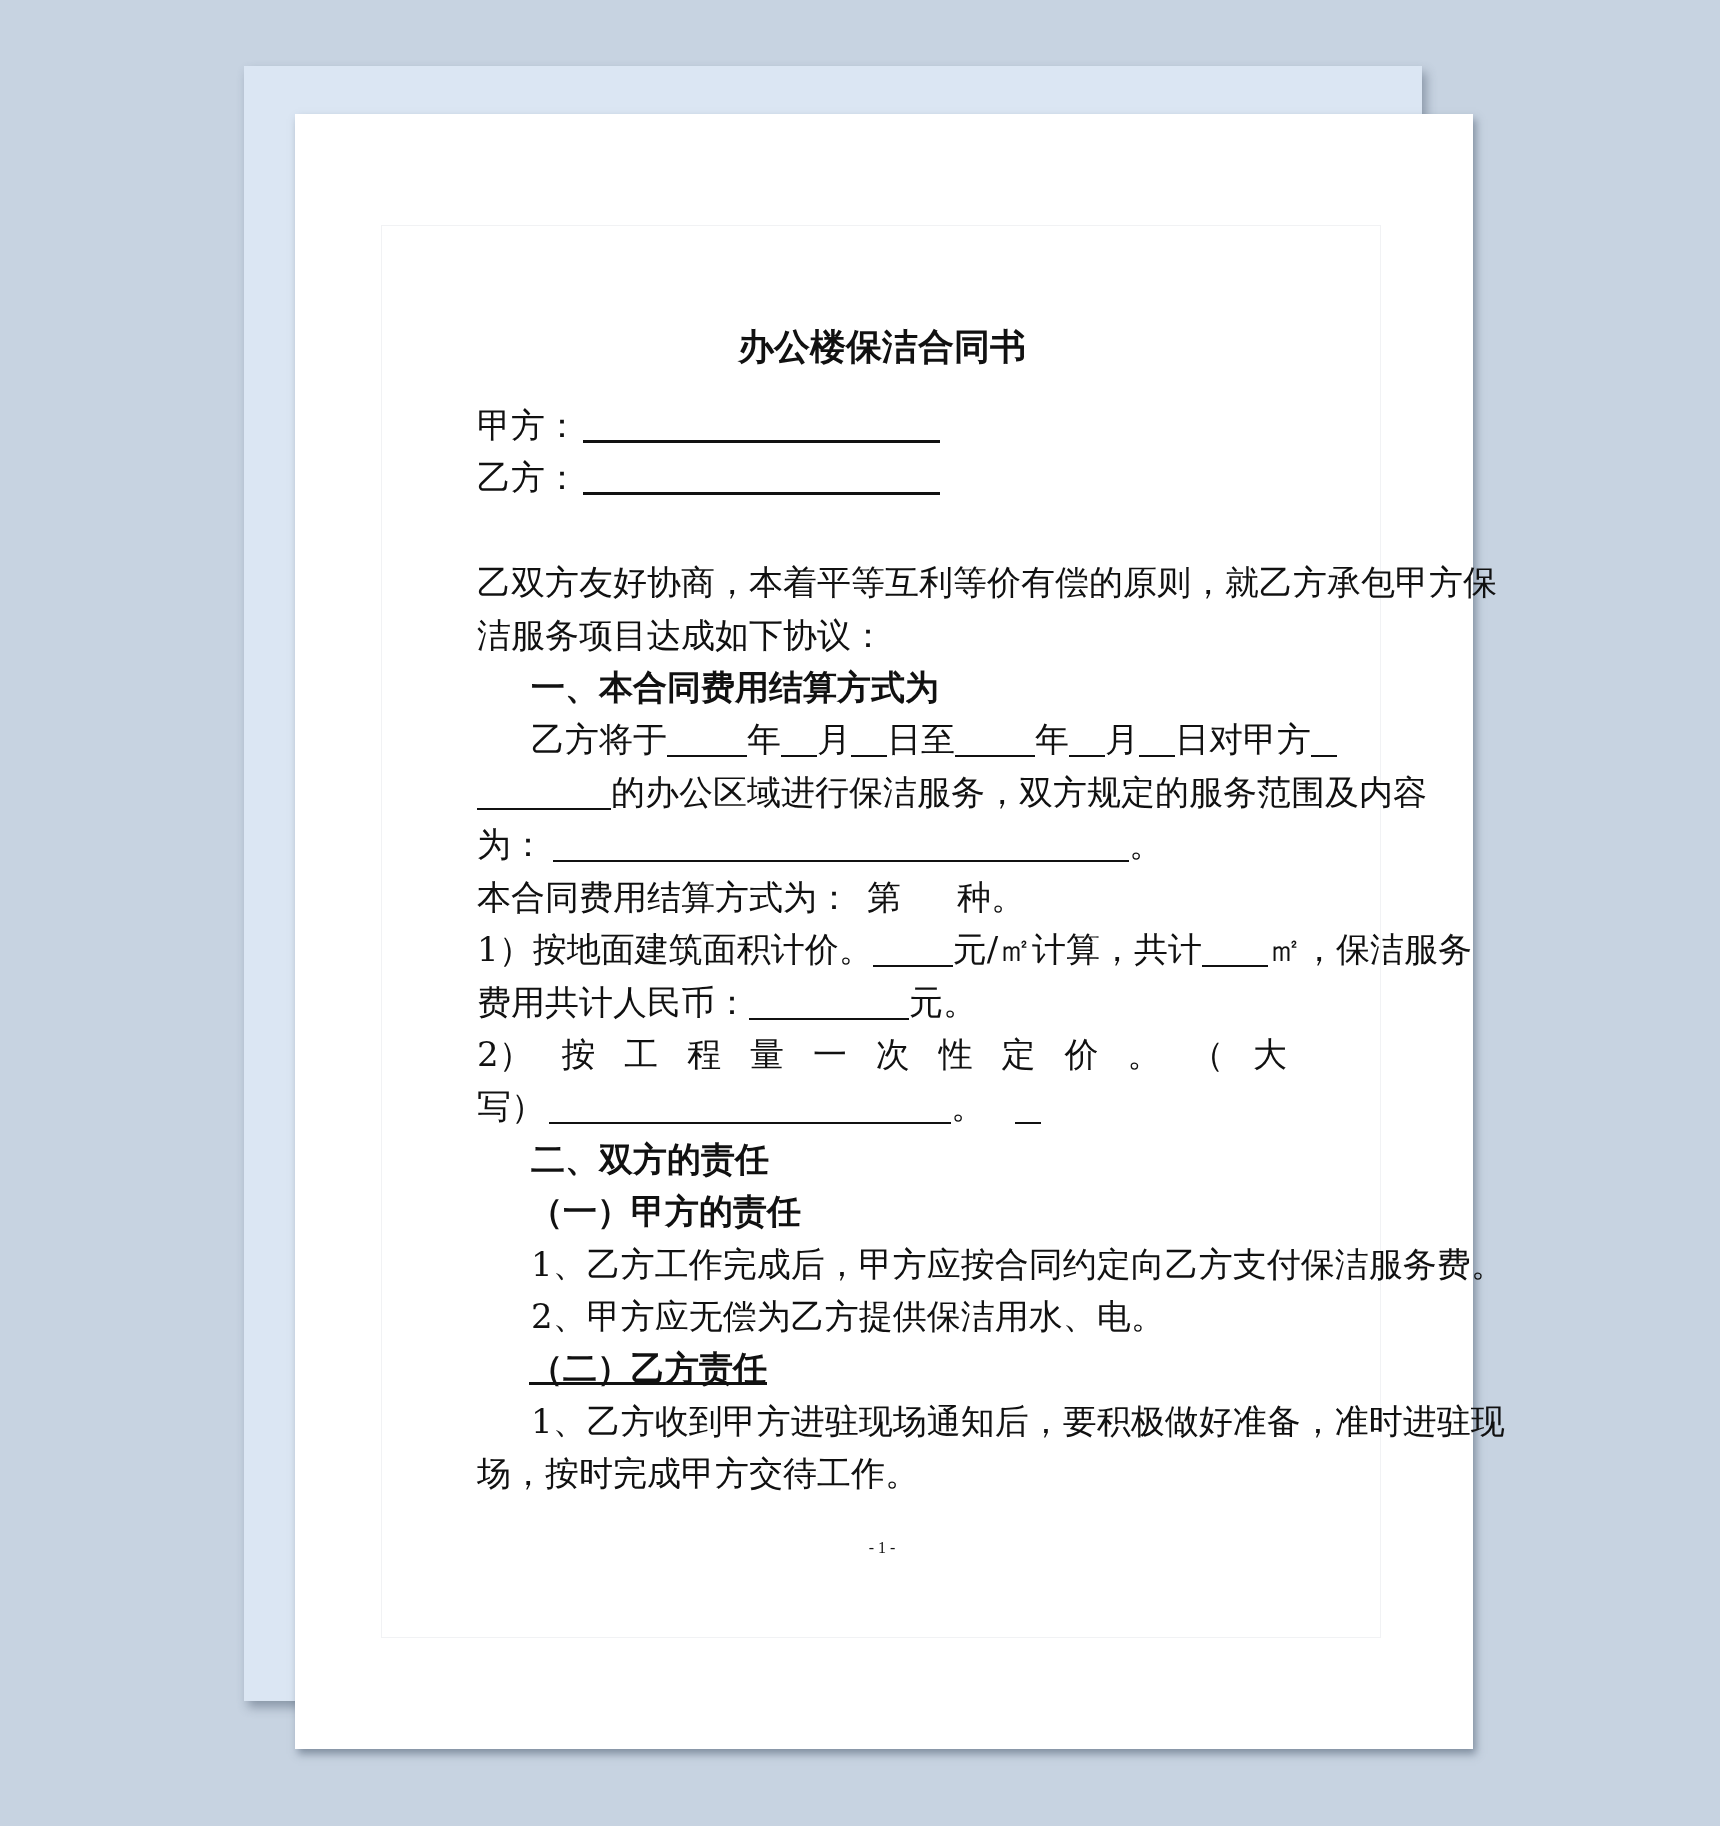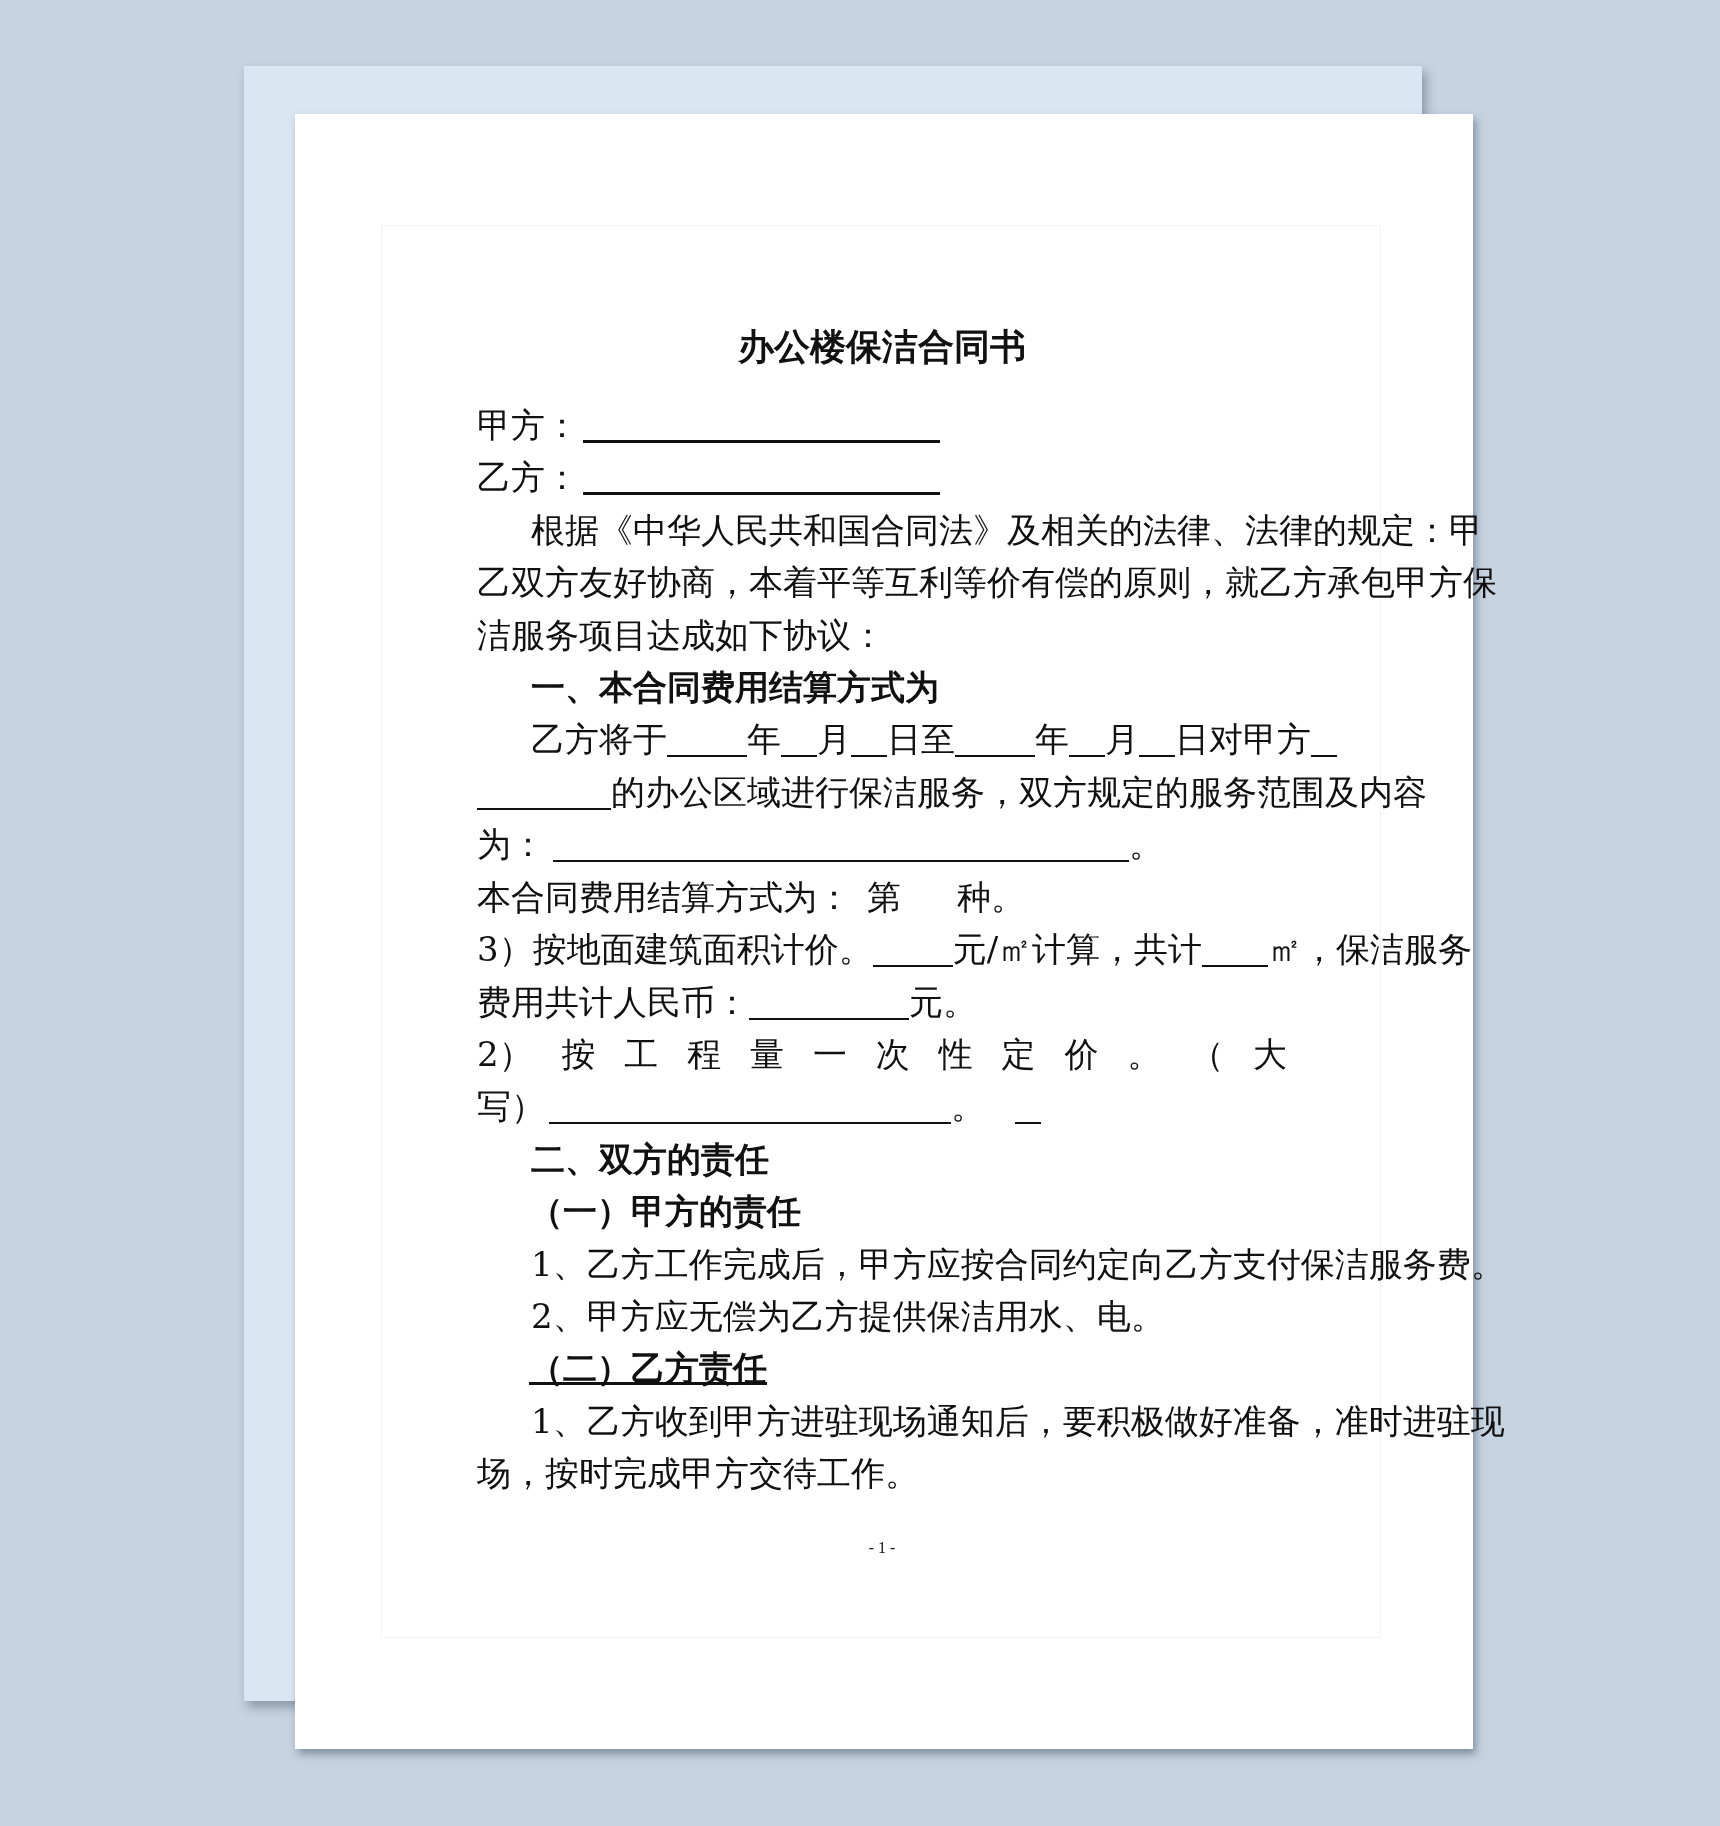--- a/index.html
+++ b/index.html
@@ -53,21 +53,20 @@
     <div class="title">办公楼保洁合同书</div>
 
     <div class="line sans" style="top:285px;">
       <span>甲方：</span><span class="blank thick" style="width:357px; margin-left:4px;"></span>
     </div>
 
     <div class="line sans" style="top:337px;">
       <span>乙方：</span><span class="blank thick" style="width:357px; margin-left:4px;"></span>
     </div>
 
-    <div class="line indent" style="top:390px;">根据《中华人民共和国合同法》及相关的法律、法律的规定：甲</div>
     <div class="line" style="top:495px;">洁服务项目达成如下协议：</div>
     <div class="line" style="top:442px;">乙双方友好协商，本着平等互利等价有偿的原则，就乙方承包甲方保</div>
 
     <div class="line indent sans bold" style="top:547px;">一、本合同费用结算方式为</div>
 
     <div class="line indent" style="top:599px;">
       <span>乙方将于</span><span class="blank" style="width:80px;"></span><span>年</span><span class="blank" style="width:36px;"></span><span>月</span><span class="blank" style="width:36px;"></span><span>日至</span><span class="blank" style="width:80px;"></span><span>年</span><span class="blank" style="width:36px;"></span><span>月</span><span class="blank" style="width:36px;"></span><span>日对甲方</span><span class="blank" style="width:26px;"></span>
     </div>
 
     <div class="line" style="top:652px;">
@@ -75,21 +74,21 @@
     </div>
     <div class="line" style="top:704px;">
       <span>为：</span><span class="blank" style="width:576px; margin-left:8px;"></span><span>。</span>
     </div>
 
     <div class="line sans" style="top:757px;">
       <span>本合同费用结算方式为：</span><span style="margin-left:16px;">第</span><span style="display:inline-block; width:56px;"></span><span>种。</span>
     </div>
 
     <div class="line" style="top:809px;">
-      <span>3）按地面建筑面积计价。</span><span class="blank" style="width:80px;"></span><span>元/㎡计算，共计</span><span class="blank" style="width:66px;"></span><span>㎡，保洁服务</span>
+      <span>1）按地面建筑面积计价。</span><span class="blank" style="width:80px;"></span><span>元/㎡计算，共计</span><span class="blank" style="width:66px;"></span><span>㎡，保洁服务</span>
     </div>
     <div class="line" style="top:862px;">
       <span>费用共计人民币：</span><span class="blank" style="width:160px;"></span><span>元。</span>
     </div>
 
     <div class="line justify" style="top:914px;">
       <span>2）</span>
       <span>按</span>
       <span>工</span>
       <span>程</span>

